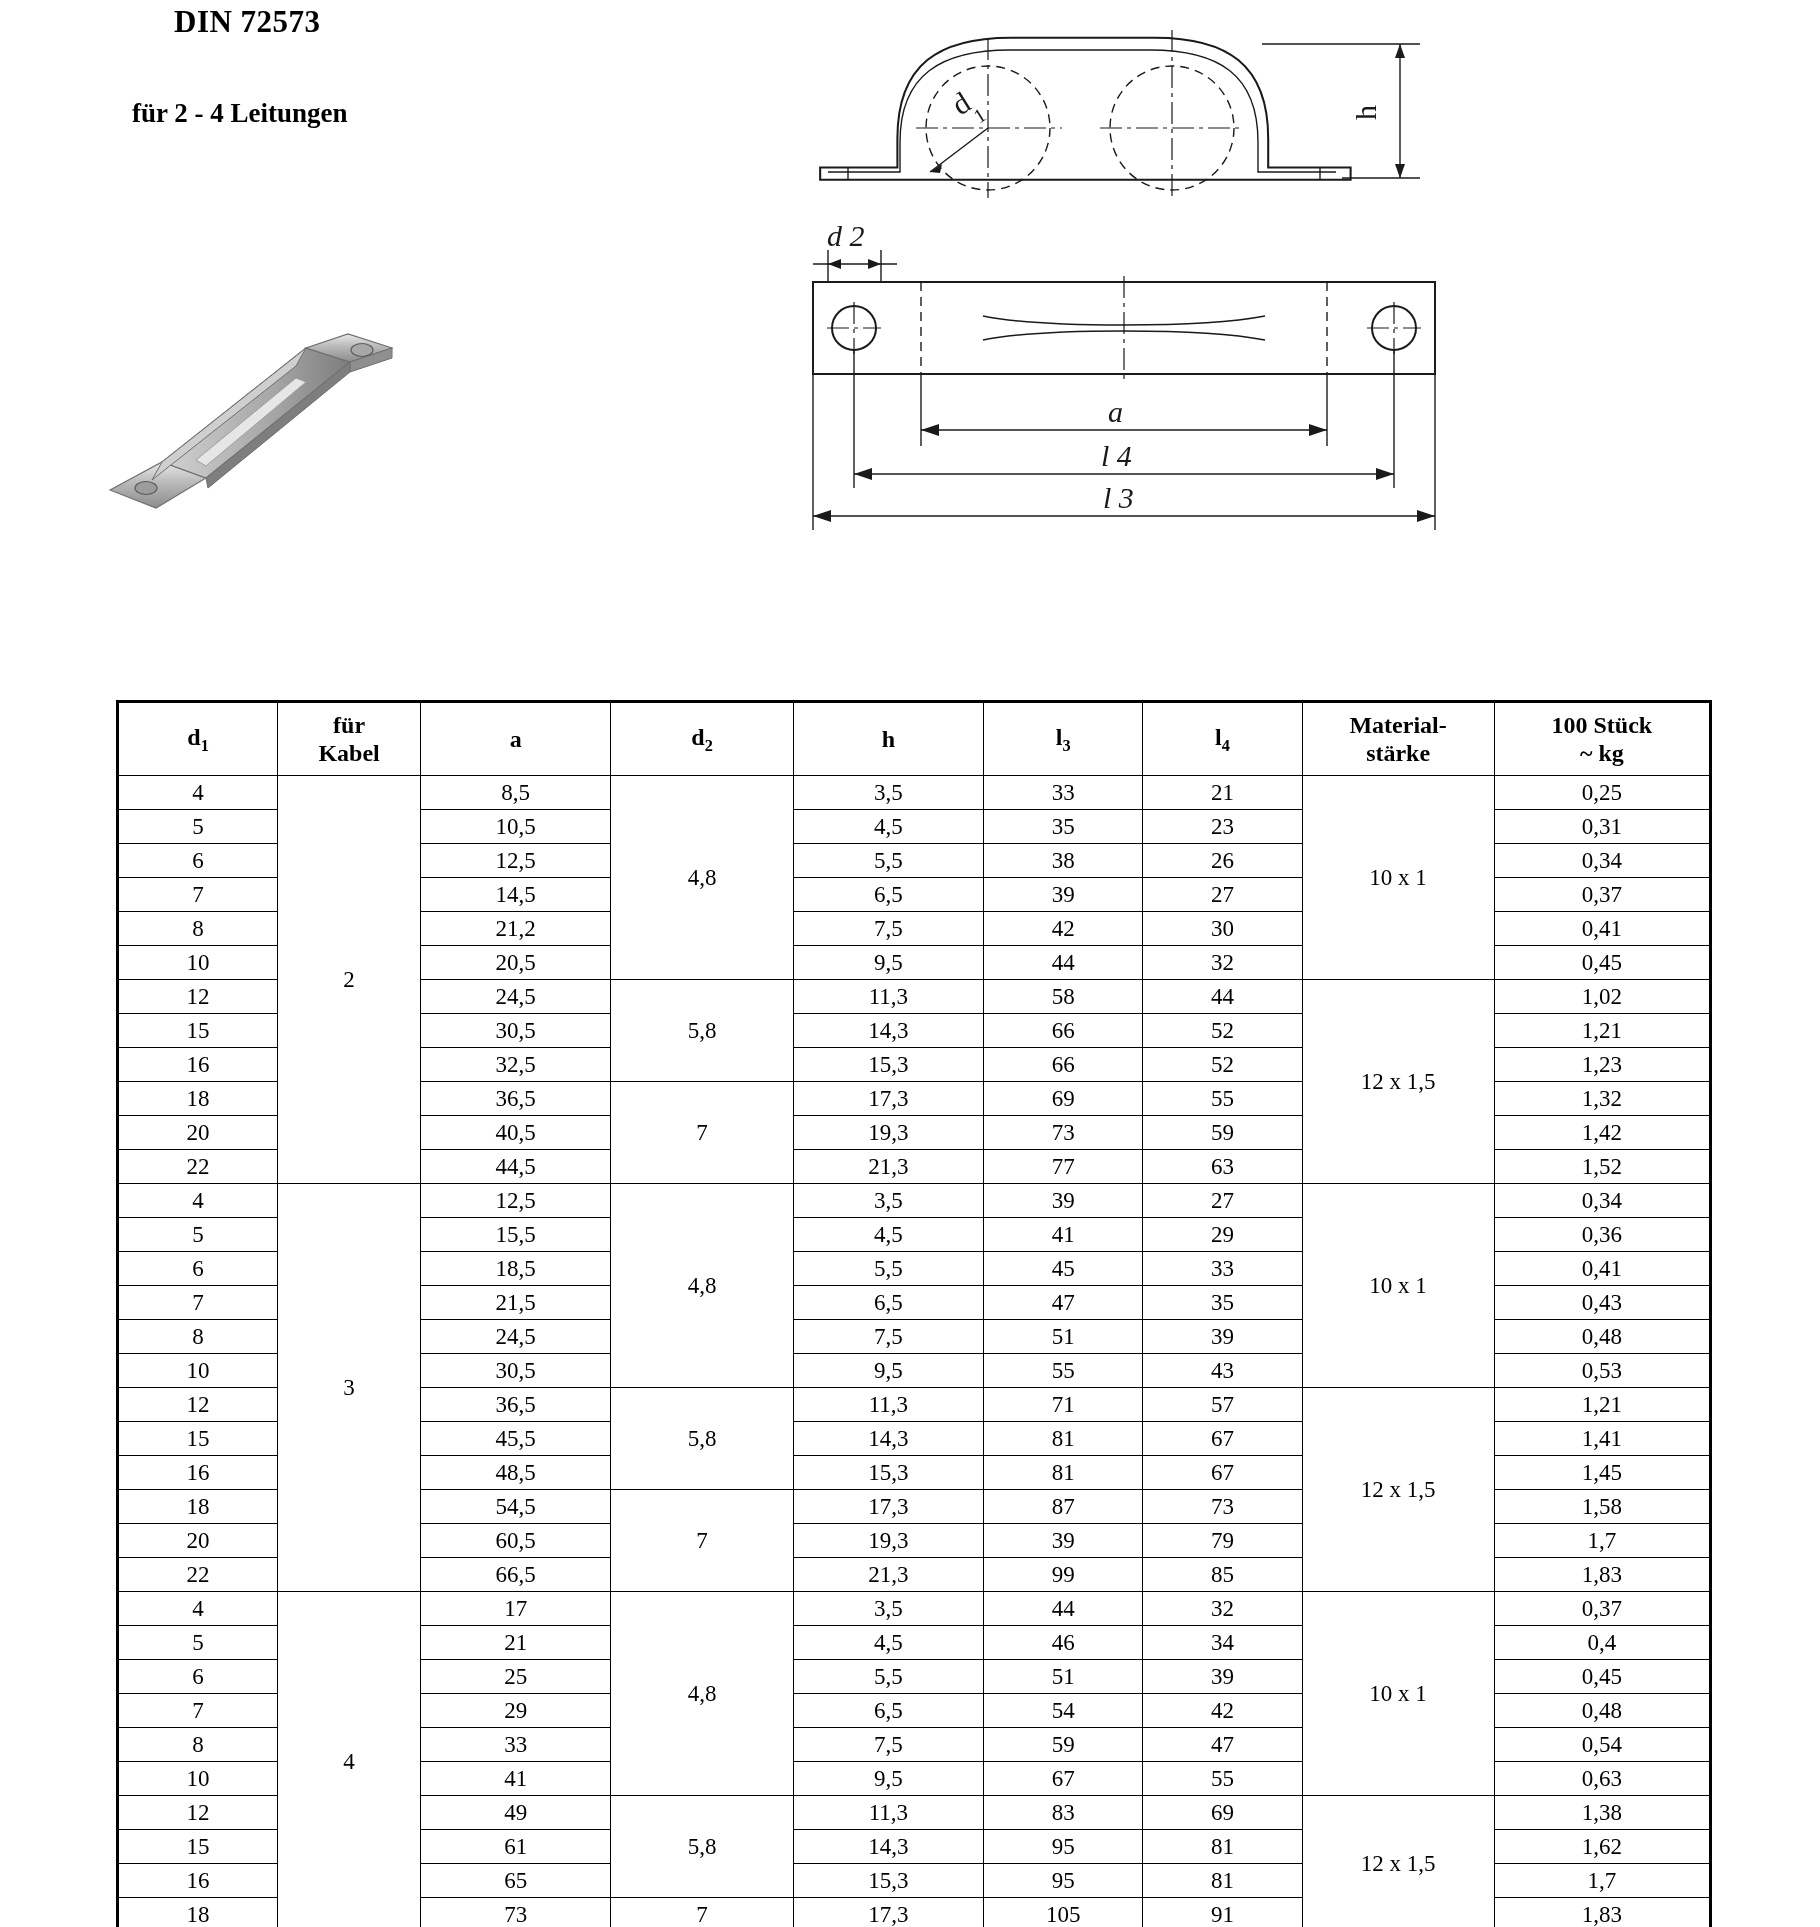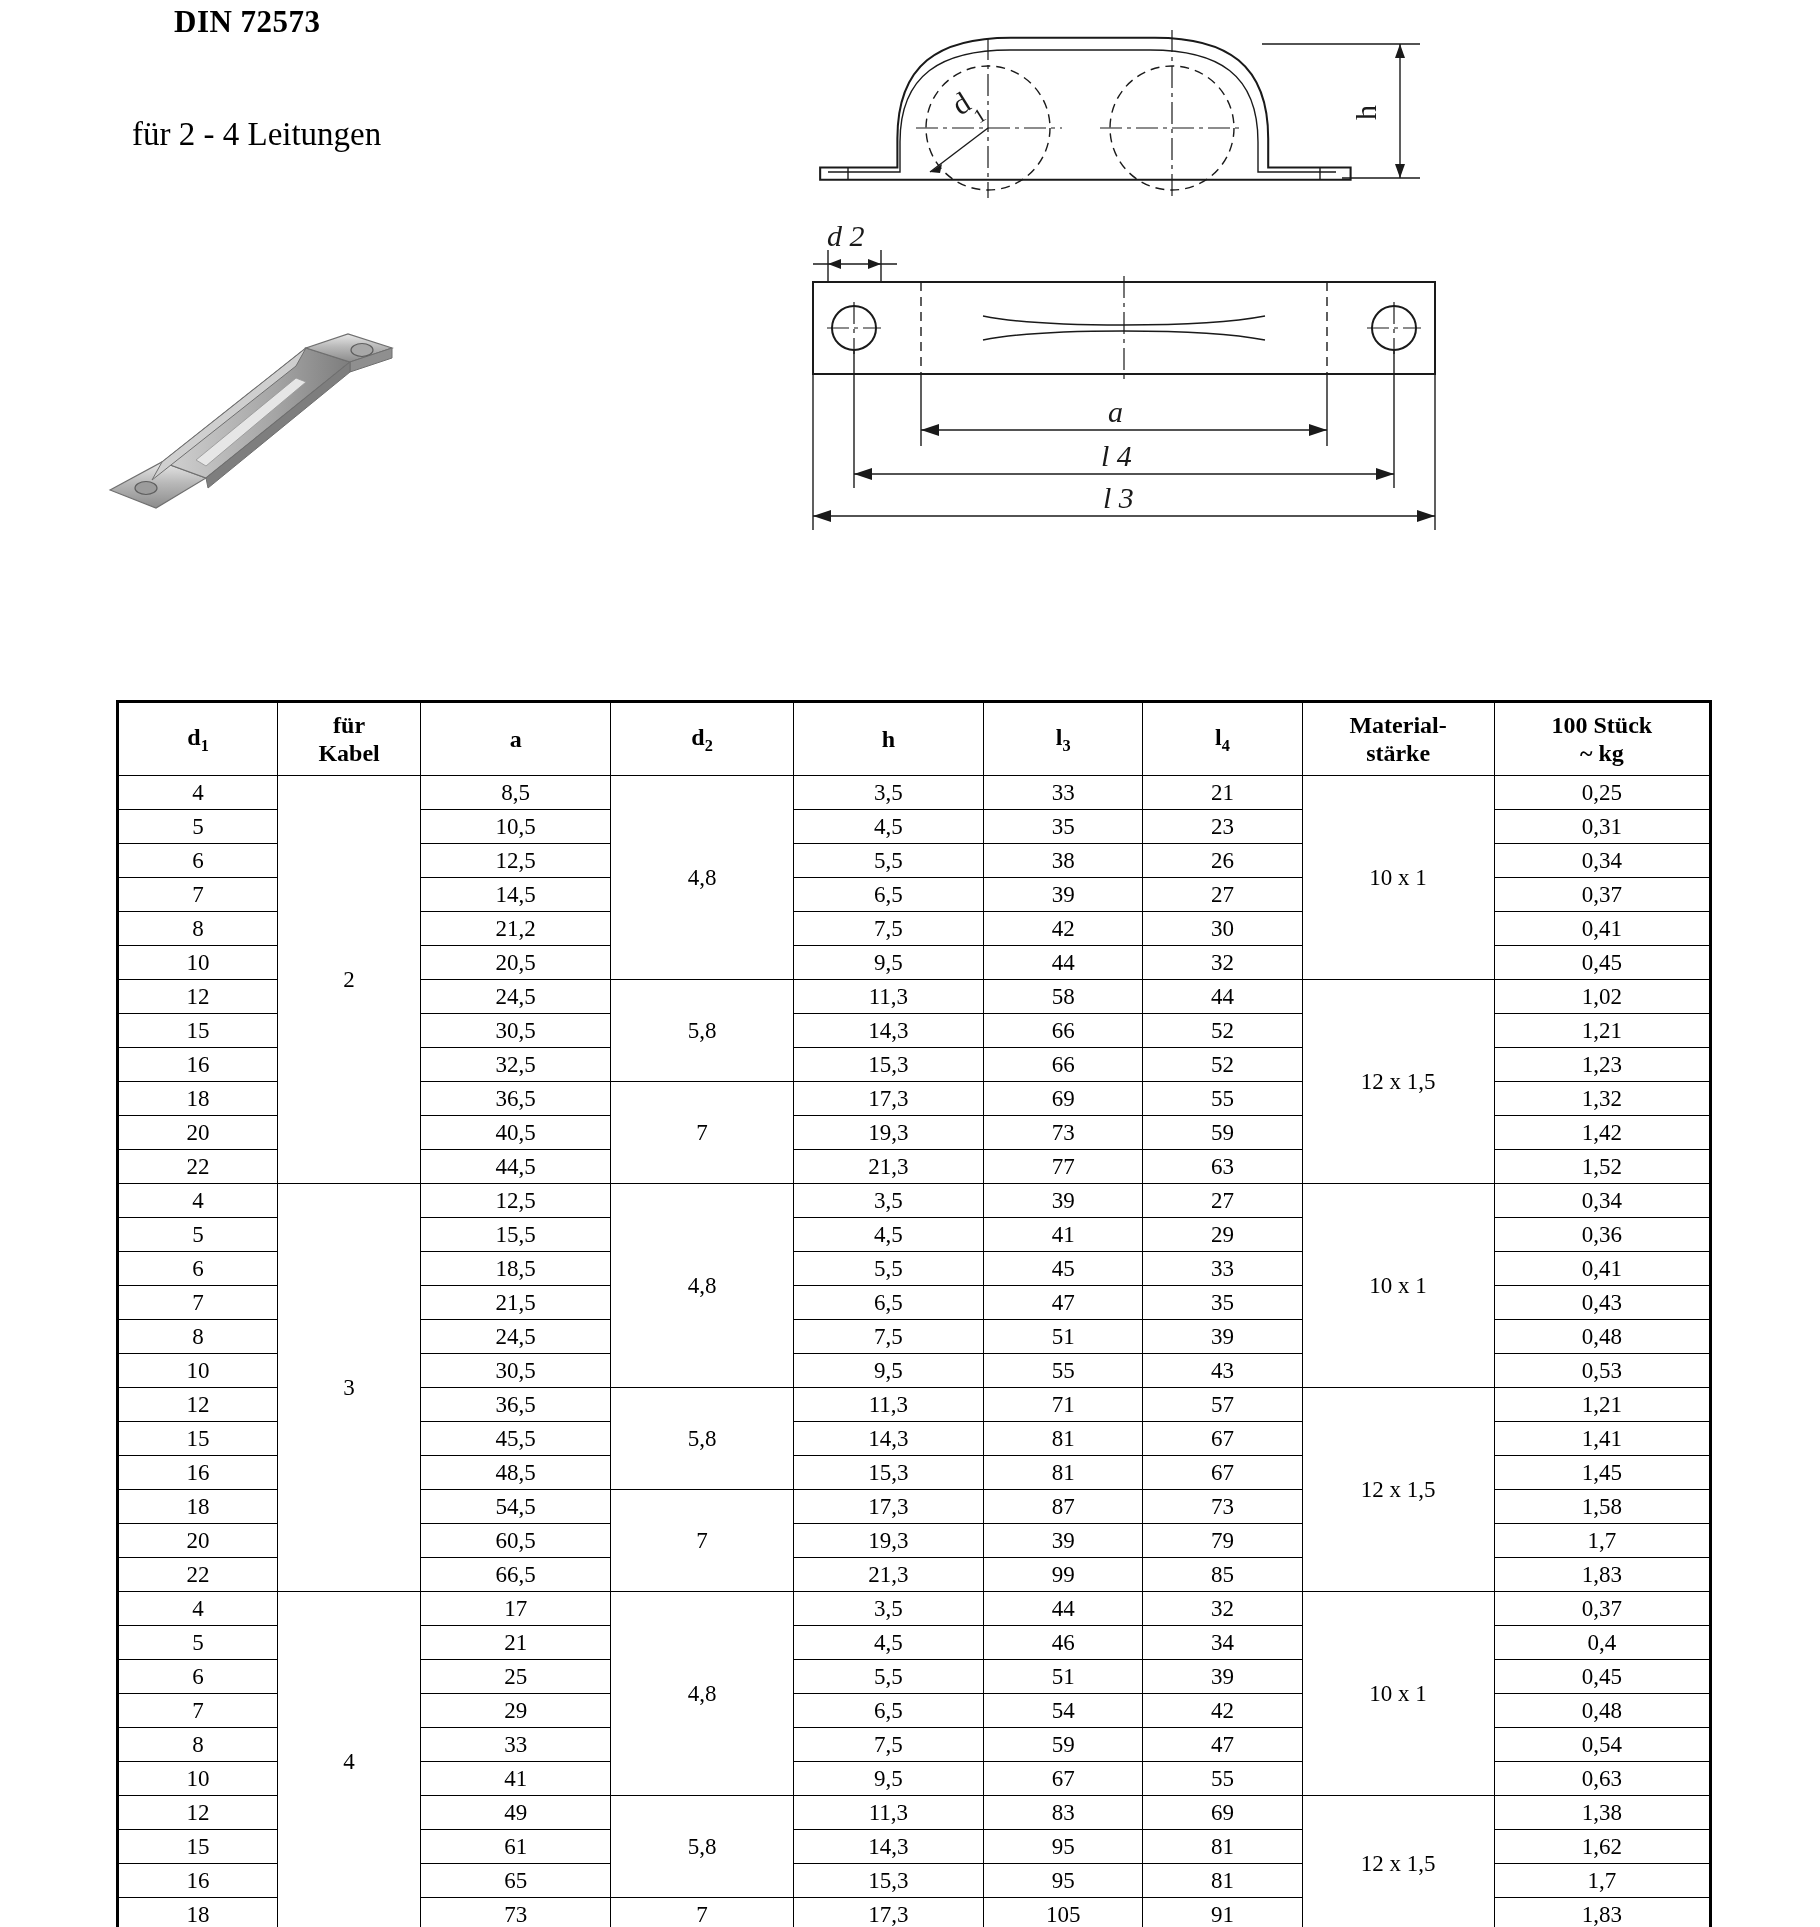--- a/index.html
+++ b/index.html
@@ -20,22 +20,23 @@
     left: 128px;
     top: 4px;
     font-size: 31px;
     font-weight: bold;
     letter-spacing: 0.5px;
     margin-left: 46px;
   }
   .subtitle {
     position: absolute;
     left: 132px;
-    top: 116px;
-    font-size: 33px;
+    top: 98px;
+    font-size: 27px;
+    font-weight: bold;
   }
   
   .drawing-top {
     position: absolute;
     left: 820px;
     top: 20px;
     width: 720px;
     height: 180px;
   }
   .drawing-plan {

